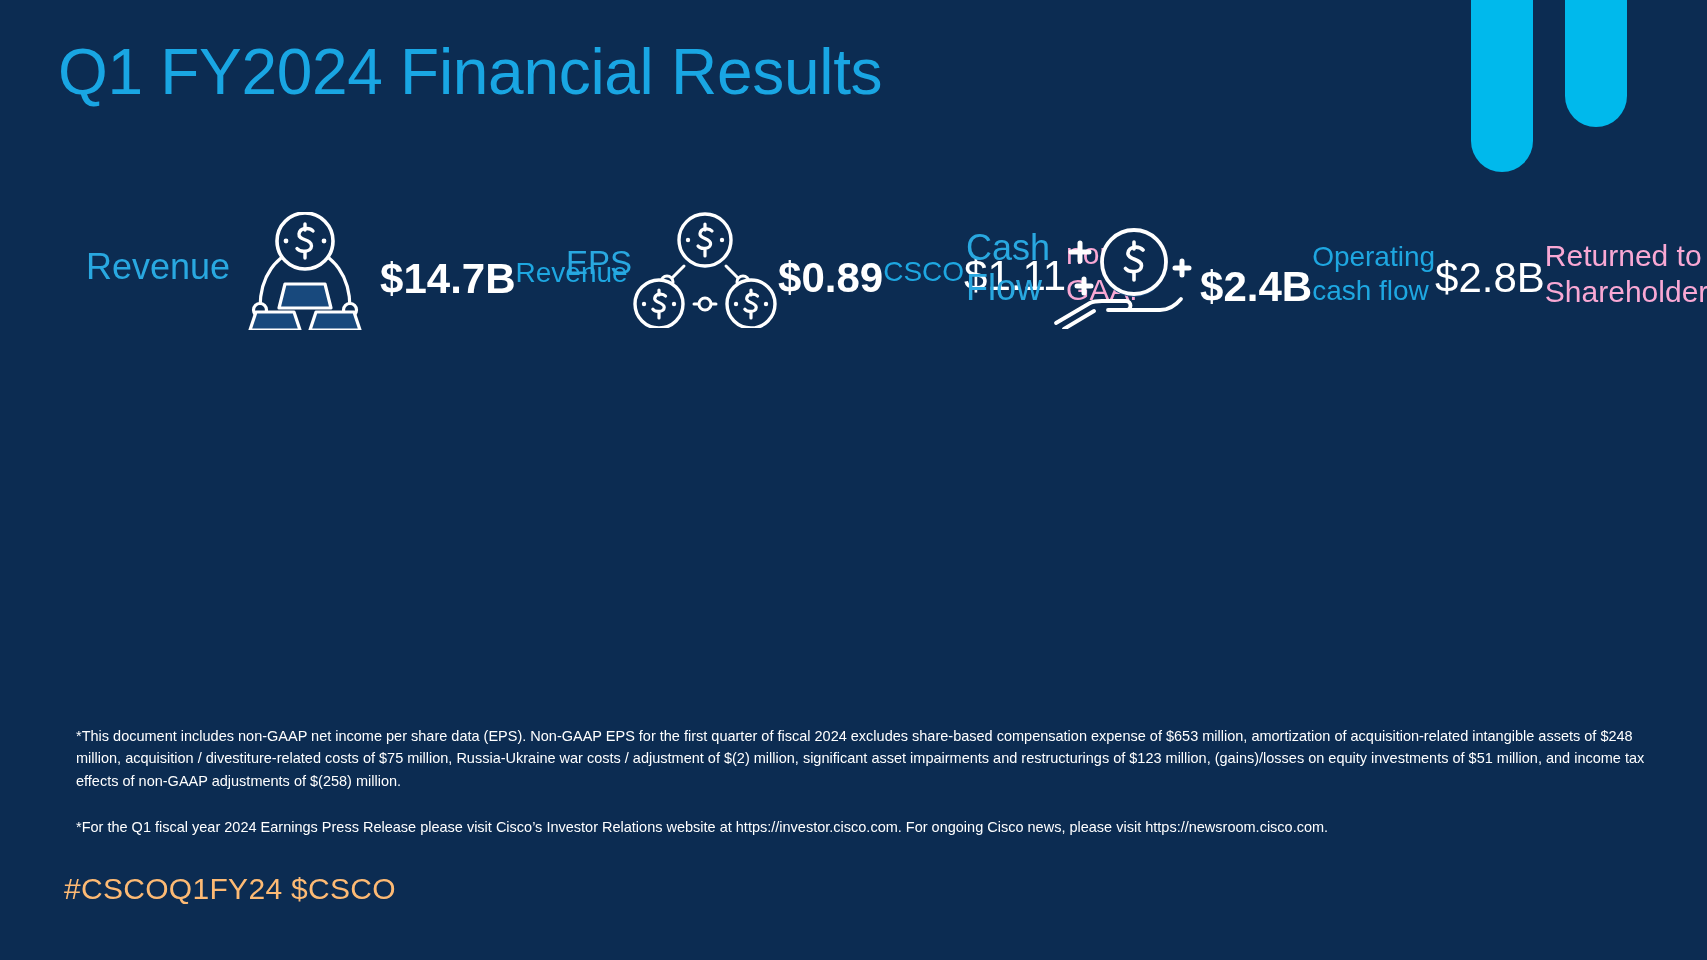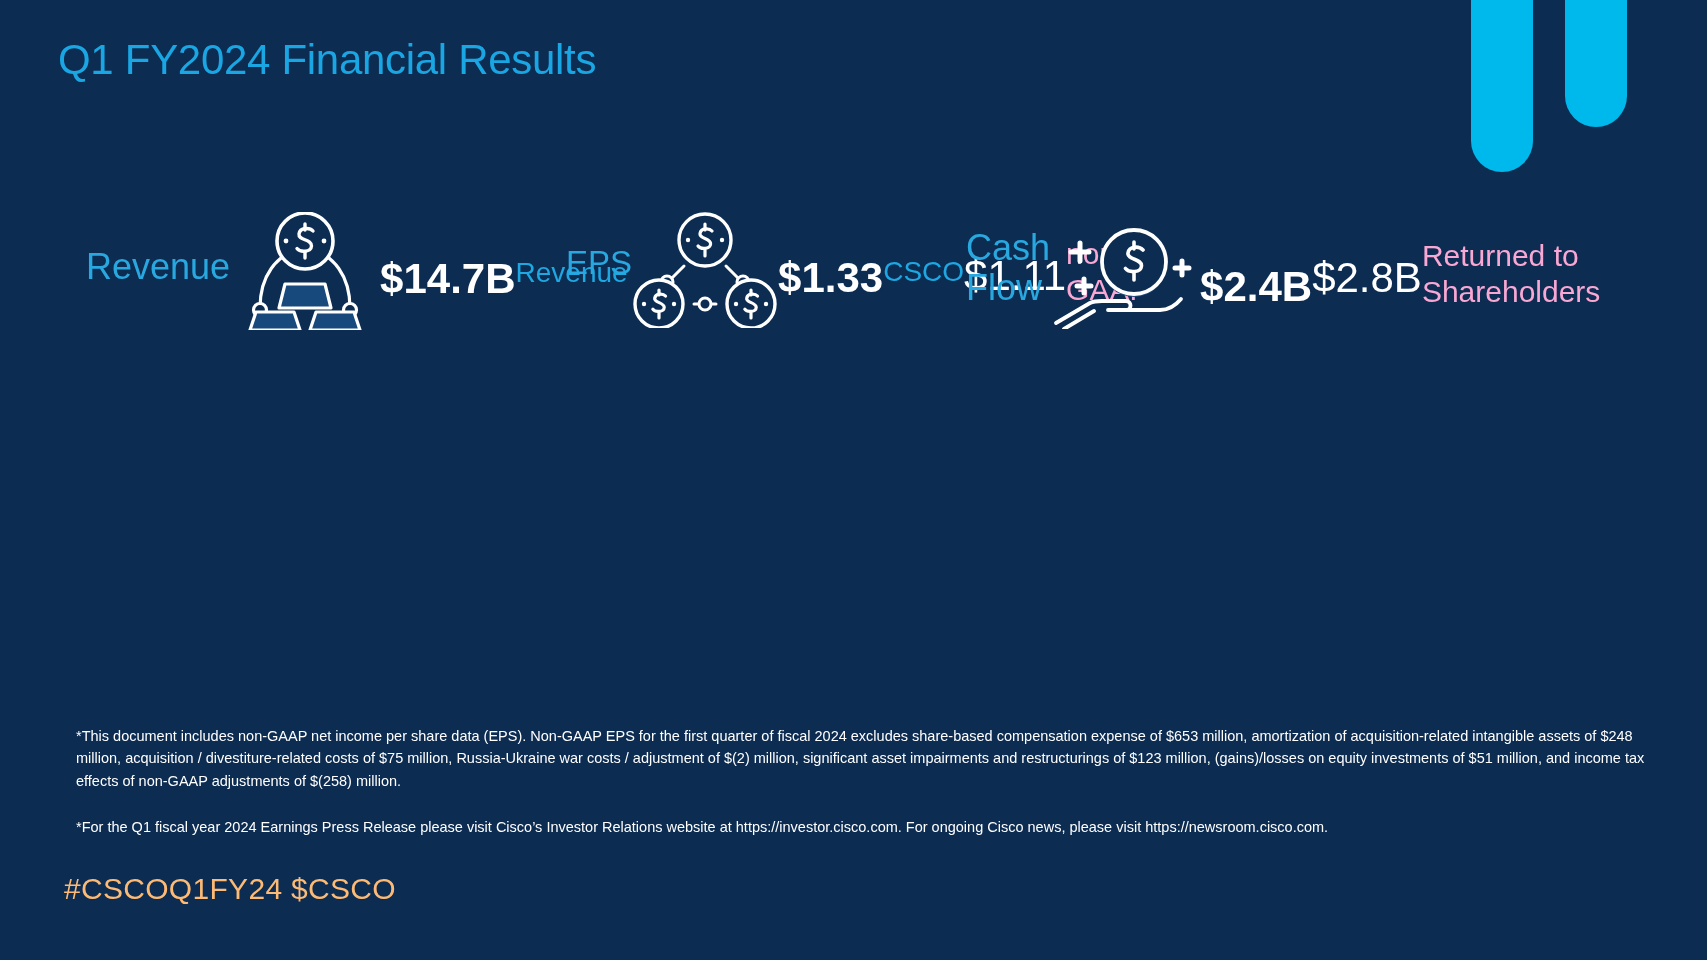--- a/index.html
+++ b/index.html
@@ -40,21 +40,21 @@
     top: 0;
     width: 62px;
     height: 185px;
   }
 
   
   .slide-title {
     position: absolute;
     left: 58px;
     top: 36px;
-    font-size: 42px;
+    font-size: 64px;
     line-height: 1.15;
     color: #19a6e3;
     letter-spacing: -0.3px;
     white-space: nowrap;
   }
 
   
   .metrics {
     position: absolute;
     left: 0;
@@ -228,21 +228,21 @@
 
         <circle cx="119" cy="96" r="24" fill="#18497d"></circle>
         <circle cx="119" cy="94" r="24" stroke="#ffffff" stroke-width="3.4" fill="#0c2c52"></circle>
         <path d="M125.5 86 C123 83.2, 115.5 83, 114.7 88.2 C113.9 93, 124.5 92.2, 124.2 97.5 C123.9 102.4, 115 102.4, 112.8 99.2" stroke="#ffffff" stroke-width="3.2" fill="none" stroke-linecap="round"></path>
         <line x1="119" y1="80" x2="119" y2="85" stroke="#ffffff" stroke-width="3.2" stroke-linecap="round"></line>
         <line x1="119" y1="103" x2="119" y2="108" stroke="#ffffff" stroke-width="3.2" stroke-linecap="round"></line>
         <circle cx="104" cy="94" r="2.2" fill="#ffffff"></circle>
         <circle cx="134" cy="94" r="2.2" fill="#ffffff"></circle>
       </svg>
     </div>
-    <div class="metric-primary">$1.33</div>
+    <div class="metric-primary">$0.89</div>
     <div class="metric-sub">CSCO</div>
     <div class="metric-divider"></div>
     <div class="metric-secondary">$1.11</div>
     <div class="metric-caption">non-GAAP</div>
   </div>
 
   <div class="metric-col cashflow">
     <div class="metric-heading">Cash Flow</div>
     <div class="metric-icon">
       <svg width="150" height="112" viewBox="0 0 150 112" fill="none" xmlns="http://www.w3.org/2000/svg">
@@ -256,20 +256,21 @@
         <path d="M93 33 C89.5 29, 79 28.5, 78 36 C77 43, 92 41.5, 91.5 49 C91 56, 79 56, 75.5 51.5" stroke="#ffffff" stroke-width="3.6" fill="none" stroke-linecap="round"></path>
         <line x1="84" y1="25" x2="84" y2="32" stroke="#ffffff" stroke-width="3.6" stroke-linecap="round"></line>
         <line x1="84" y1="56" x2="84" y2="63" stroke="#ffffff" stroke-width="3.6" stroke-linecap="round"></line>
 
         <path d="M6 106 L40 86 C44 84, 48 84, 52 84 L76 84 C82 84, 82 93, 76 93 L58 93" stroke="#ffffff" stroke-width="3.8" fill="none" stroke-linecap="round" stroke-linejoin="round"></path>
         <path d="M76 93 L110 93 C120 93, 126 88, 131 82" stroke="#ffffff" stroke-width="3.8" fill="none" stroke-linecap="round" stroke-linejoin="round"></path>
         <path d="M14 112 L44 94" stroke="#ffffff" stroke-width="3.8" fill="none" stroke-linecap="round"></path>
       </svg>
     </div>
     <div class="metric-primary">$2.4B</div>
+    <div class="metric-sub">Operating cash flow</div>
     <div class="metric-divider"></div>
     <div class="metric-secondary">$2.8B</div>
     <div class="metric-caption">Returned to Shareholders</div>
   </div>
 
 </div>
 
 <div class="footnotes">
   <div class="footnote first">*This document includes non-GAAP net income per share data (EPS). Non-GAAP EPS for the first quarter of fiscal 2024 excludes share-based compensation expense of $653 million, amortization of acquisition-related intangible assets of $248 million, acquisition / divestiture-related costs of $75 million, Russia-Ukraine war costs / adjustment of $(2) million, significant asset impairments and restructurings of $123 million, (gains)/losses on equity investments of $51 million, and income tax effects of non-GAAP adjustments of $(258) million.</div>
   <div class="footnote second">*For the Q1 fiscal year 2024 Earnings Press Release please visit Cisco’s Investor Relations website at https://investor.cisco.com. For ongoing Cisco news, please visit https://newsroom.cisco.com.</div>

